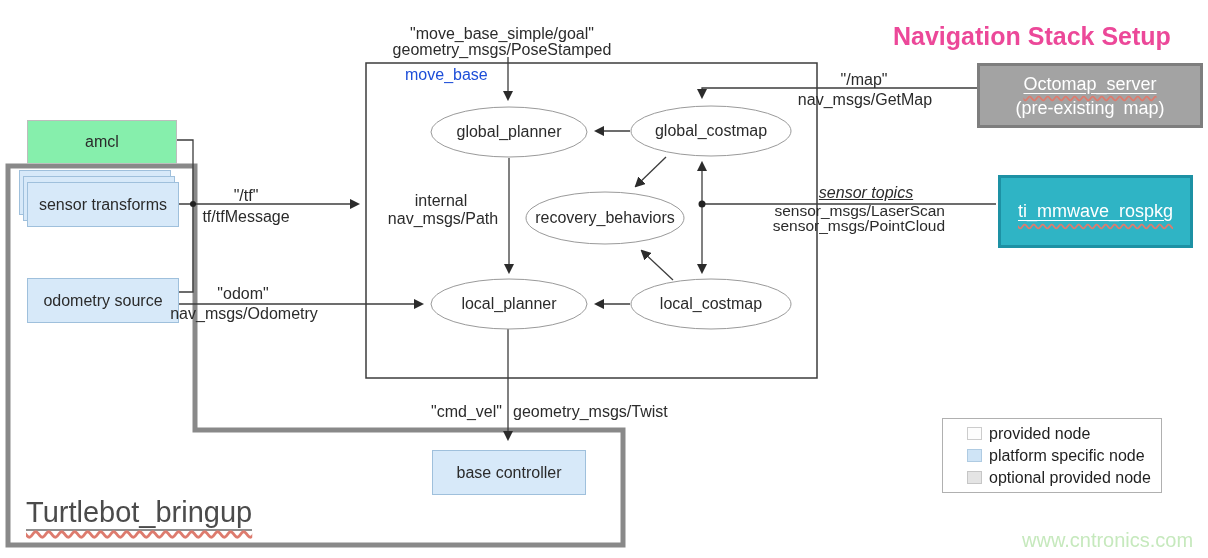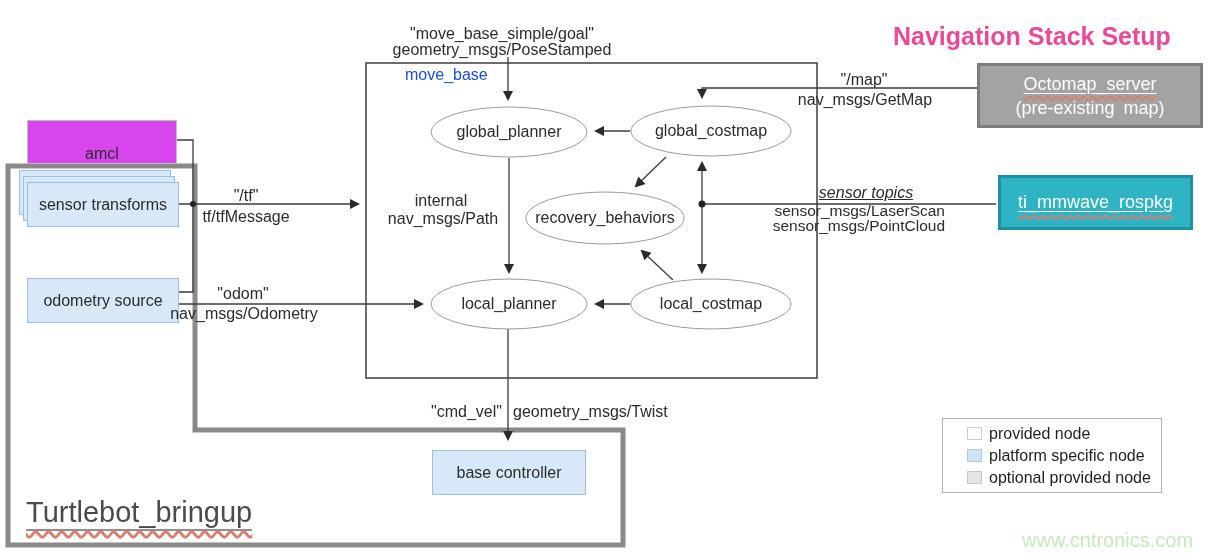--- a/index.html
+++ b/index.html
@@ -5,26 +5,26 @@
   html,body{margin:0;padding:0;background:#fff;}
   #stage{position:relative;width:1208px;height:558px;background:#ffffff;overflow:hidden;
          font-family:"Liberation Sans",sans-serif;}
   #wires{position:absolute;left:0;top:0;z-index:1;}
   .lbl{position:absolute;z-index:3;font:16px/17px "Liberation Sans",sans-serif;color:#2b2b2b;white-space:nowrap;}
   .cx{transform:translateX(-50%);}
   .node-label{position:absolute;z-index:3;transform:translate(-50%,-50%);font:16px "Liberation Sans",sans-serif;color:#2b2b2b;white-space:nowrap;}
   .rectnode{position:absolute;z-index:2;display:flex;align-items:center;justify-content:center;
             font:16px "Liberation Sans",sans-serif;color:#2b2b2b;white-space:nowrap;}
   .bluenode{background:#d7e9f9;border:1px solid #9fc0dc;}
-  .graynode{background:#d946ef;border:1px solid #bdbdbd;align-items:flex-end;}
+  .graynode{background:#86efac;border:1px solid #bdbdbd;}
   .stack-layer{position:absolute;z-index:2;width:150px;height:43px;background:#d7e9f9;border:1px solid #9fc0dc;}
   #octomap{left:977px;top:63px;width:226px;height:65px;background:#a3a3a3;border:3px solid #7e7e7e;
            box-sizing:border-box;flex-direction:column;color:#fff;font-size:18px;line-height:24px;z-index:2;
            display:flex;align-items:center;justify-content:center;position:absolute;}
-  #ti-box{left:998px;top:175px;width:195px;height:55px;background:#2fb4c5;border:3px solid #1d91a4;
+  #ti-box{left:998px;top:175px;width:195px;height:73px;background:#2fb4c5;border:3px solid #1d91a4;
           box-sizing:border-box;color:#fff;font-size:18px;z-index:2;
           display:flex;align-items:center;justify-content:center;position:absolute;}
   .squig{text-decoration:underline wavy #dd7b6e;text-underline-offset:6px;}
   .squig .u{text-decoration:underline solid currentColor;text-underline-offset:3px;}
   #title{position:absolute;left:893px;top:22px;z-index:3;font-size:25px;font-weight:600;color:#ec4899;white-space:nowrap;}
   #legend{position:absolute;left:942px;top:418px;width:220px;height:75px;z-index:2;background:#fff;
           border:1px solid #b0b0b0;box-sizing:border-box;display:flex;flex-direction:column;justify-content:center;
           gap:4px;padding-left:24px;}
   .leg-row{display:flex;align-items:center;gap:7px;font:16px "Liberation Sans",sans-serif;color:#1f1f1f;white-space:nowrap;}
   .swatch{width:15px;height:13px;box-sizing:border-box;}

